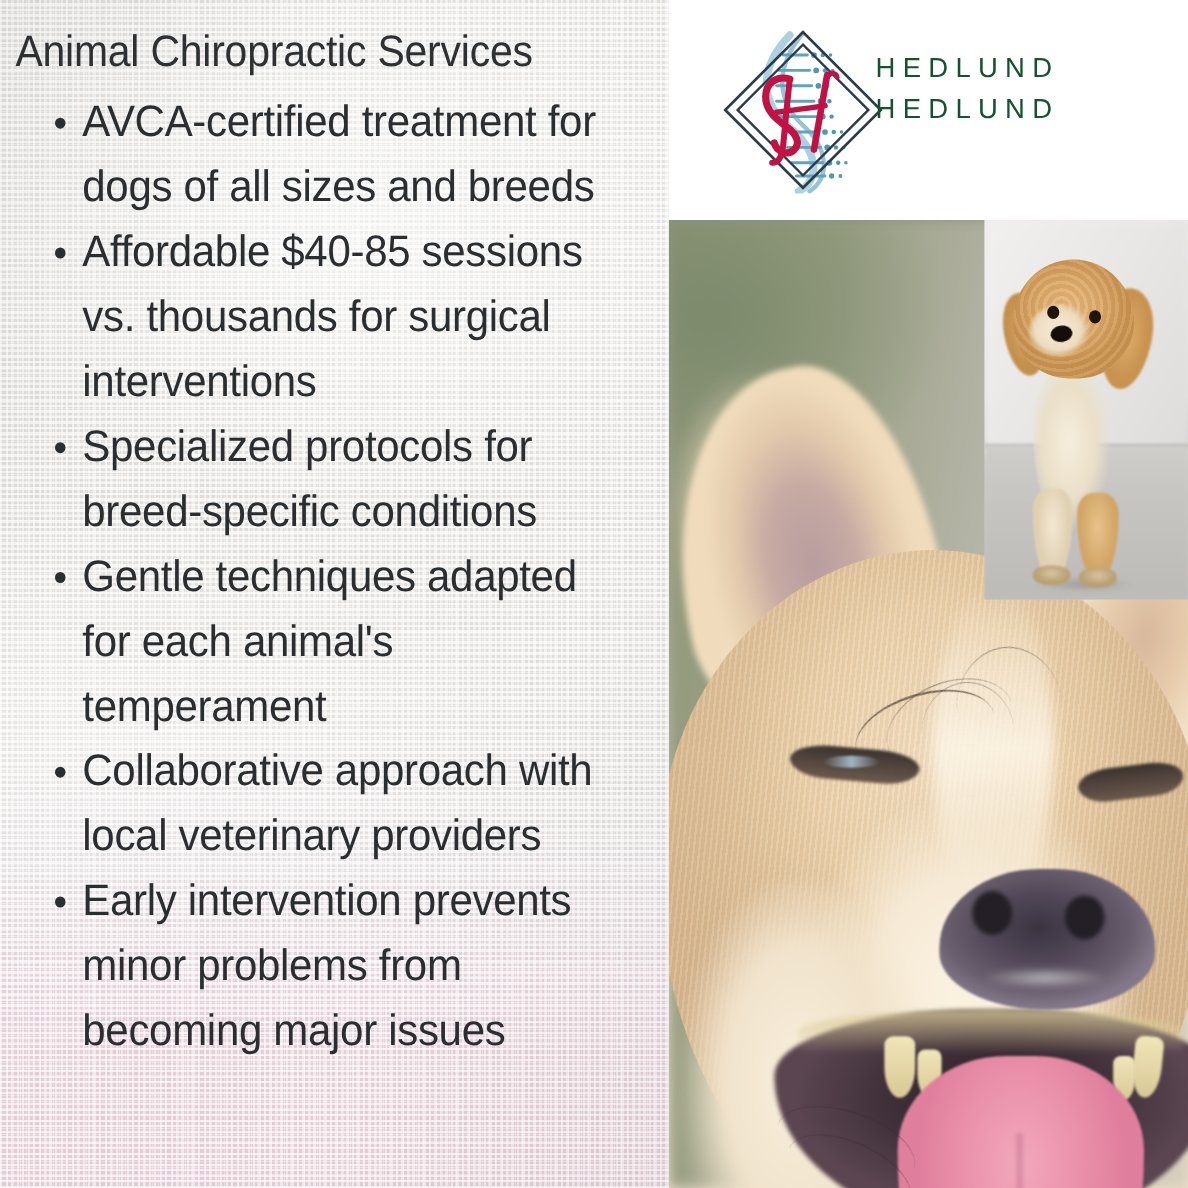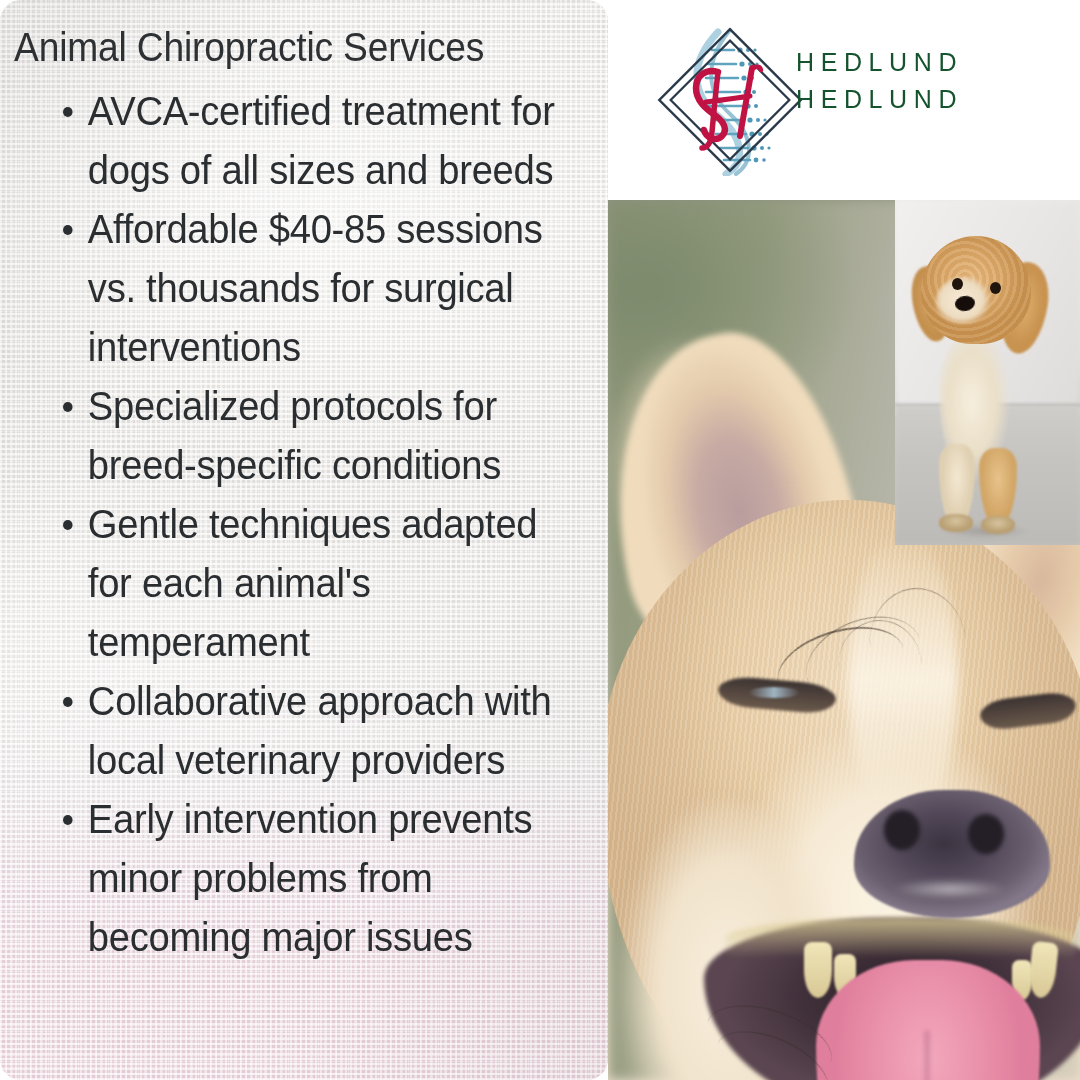--- a/index.html
+++ b/index.html
@@ -20,21 +20,20 @@
     overflow:hidden;
     background:
       linear-gradient(to bottom,
         #eeecea 0%,
         #eceae7 30%,
         #eeebe8 55%,
         #efe9ea 72%,
         #f2e0e8 83%,
         #f3dbe4 90%,
         #f2d9e3 100%);
-    border-radius: 21px;
   }
   
   .weave{
     position:absolute;inset:0;
     background-image:
       repeating-linear-gradient(0deg, rgba(255,255,255,.62) 0px, rgba(255,255,255,.62) 2px, rgba(0,0,0,.035) 2px, rgba(0,0,0,.035) 5px),
       repeating-linear-gradient(90deg, rgba(255,255,255,.62) 0px, rgba(255,255,255,.62) 2px, rgba(0,0,0,.035) 2px, rgba(0,0,0,.035) 5px);
     mix-blend-mode:normal;
     opacity:.85;
     pointer-events:none;
@@ -66,21 +65,21 @@
     line-height:1.06;
     font-weight:400;
     letter-spacing:-.2px;
     color:#2e3134;
     font-family:"Liberation Sans",sans-serif;
     transform:scaleX(.93);
     transform-origin:left center;
     white-space:nowrap;
   }
   ul.bullets{
-    position:absolute;left:16px;top:82px;
+    position:absolute;left:3px;top:82px;
     margin:0;padding:0 26px 0 47px;
     list-style:none;
     width:608px;
     box-sizing:border-box;
   }
   ul.bullets li{
     position:relative;
     color:#2b2e31;
     font-size:40px;
     line-height:59px;

